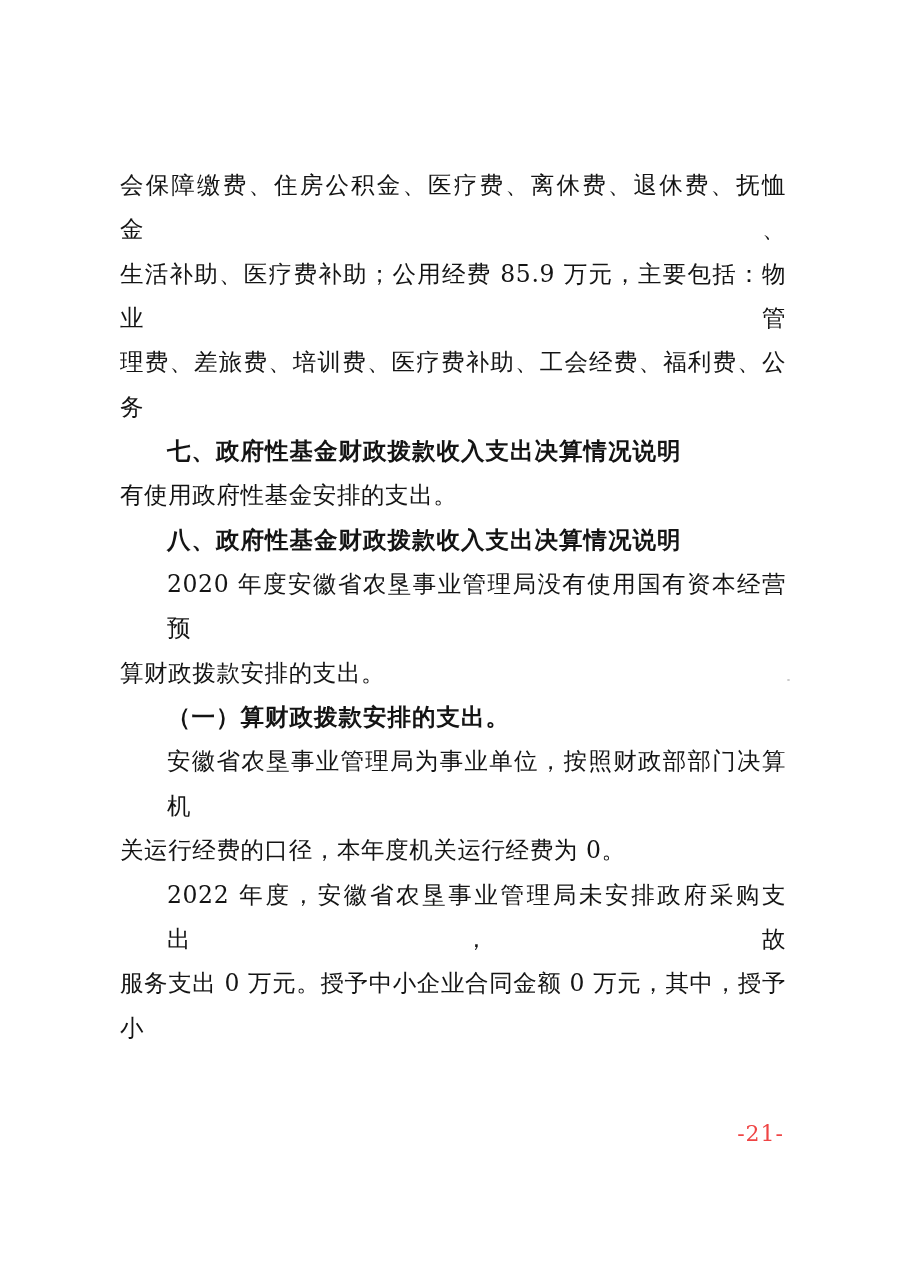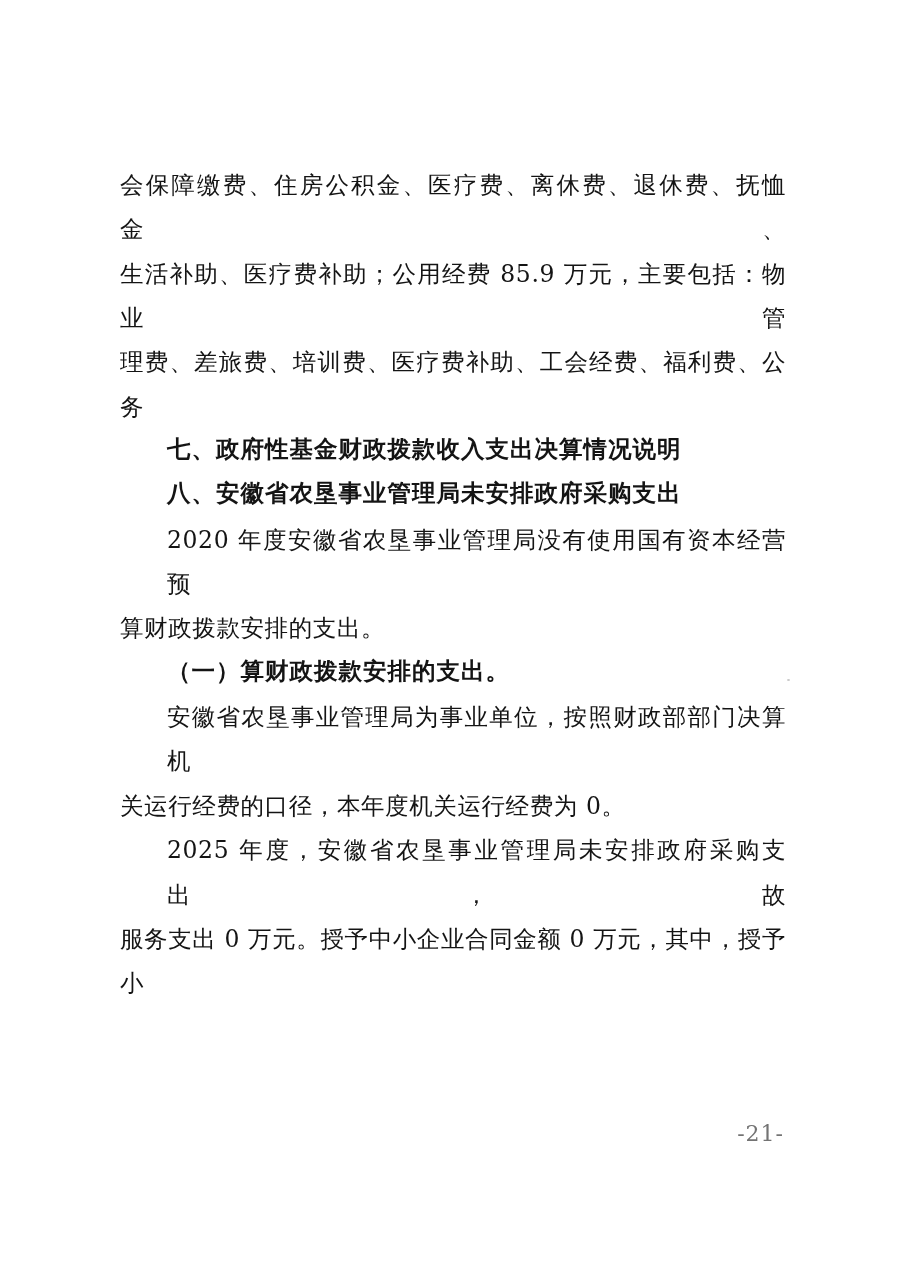--- a/index.html
+++ b/index.html
@@ -33,32 +33,32 @@
   .line.fill {
     text-align: justify;
     text-align-last: justify;
     text-justify: inter-character;
   }
   
   .line.indent {
     padding-left: 47px;
   }
   .line.heading {
-    font-family: Liberation Mono, monospace;
+    font-family: Liberation Sans, sans-serif;
     font-weight: 700;
     letter-spacing: 1px;
   }
   .page-number {
     position: absolute;
     top: 1121px;
     right: 116px;
     font-size: 22px;
     letter-spacing: 1px;
     font-family: "DejaVu Serif", serif;
-    color: #737373;
+    color: #ef4444;
   }
   
   .scan-speck {
     position: absolute;
     left: 787px;
     top: 679px;
     width: 3px;
     height: 2px;
     background: #9a9a9a;
     opacity: 0.55;
@@ -67,24 +67,25 @@
 </style>
 </head>
 <body>
 
 <div class="page">
   <div class="text-block">
       <div class="line body fill">会保障缴费、住房公积金、医疗费、离休费、退休费、抚恤金、</div>
       <div class="line body fill">生活补助、医疗费补助；公用经费 85.9 万元，主要包括：物业管</div>
       <div class="line body fill">理费、差旅费、培训费、医疗费补助、工会经费、福利费、公务</div>
       <div class="line heading indent">七、政府性基金财政拨款收入支出决算情况说明</div>
-      <div class="line heading indent">八、安徽省农垦事业管理局未安排政府采购支出</div>
+      <div class="line body">有使用政府性基金安排的支出。</div>
+      <div class="line heading indent">八、政府性基金财政拨款收入支出决算情况说明</div>
       <div class="line body indent fill">2020 年度安徽省农垦事业管理局没有使用国有资本经营预</div>
       <div class="line body">算财政拨款安排的支出。</div>
       <div class="line heading indent">（一）算财政拨款安排的支出。</div>
       <div class="line body indent fill">安徽省农垦事业管理局为事业单位，按照财政部部门决算机</div>
       <div class="line body">关运行经费的口径，本年度机关运行经费为 0。</div>
-      <div class="line body indent fill">2025 年度，安徽省农垦事业管理局未安排政府采购支出，故</div>
+      <div class="line body indent fill">2022 年度，安徽省农垦事业管理局未安排政府采购支出，故</div>
       <div class="line body fill">服务支出 0 万元。授予中小企业合同金额 0 万元，其中，授予小</div>
     </div>
   <div class="scan-speck"></div>
   <div class="page-number">-21-</div>
 </div>
 
 </body></html>

